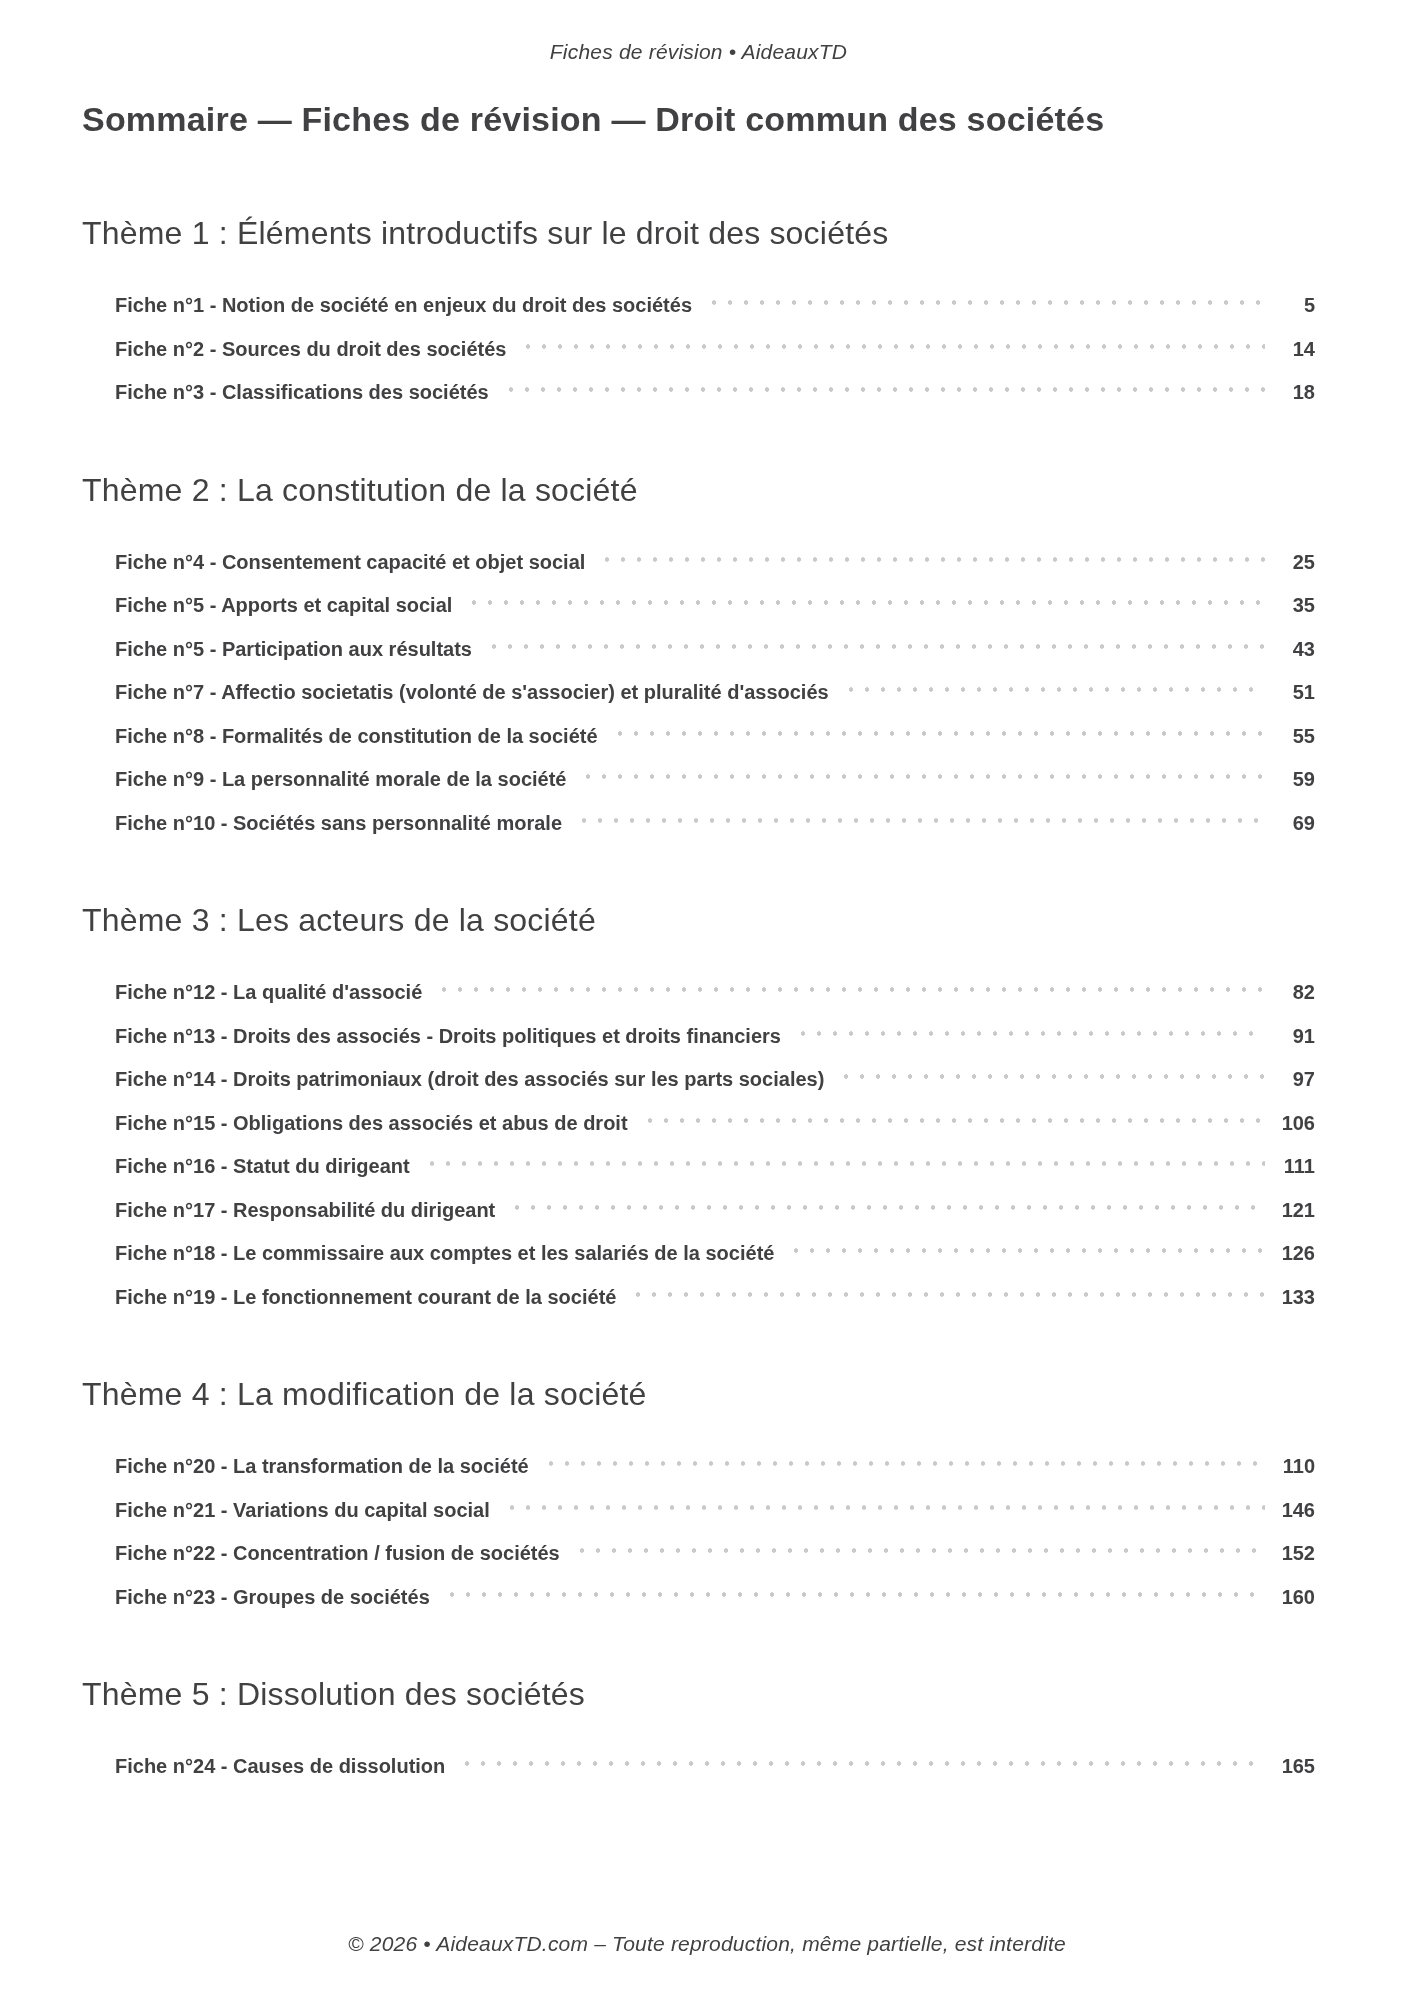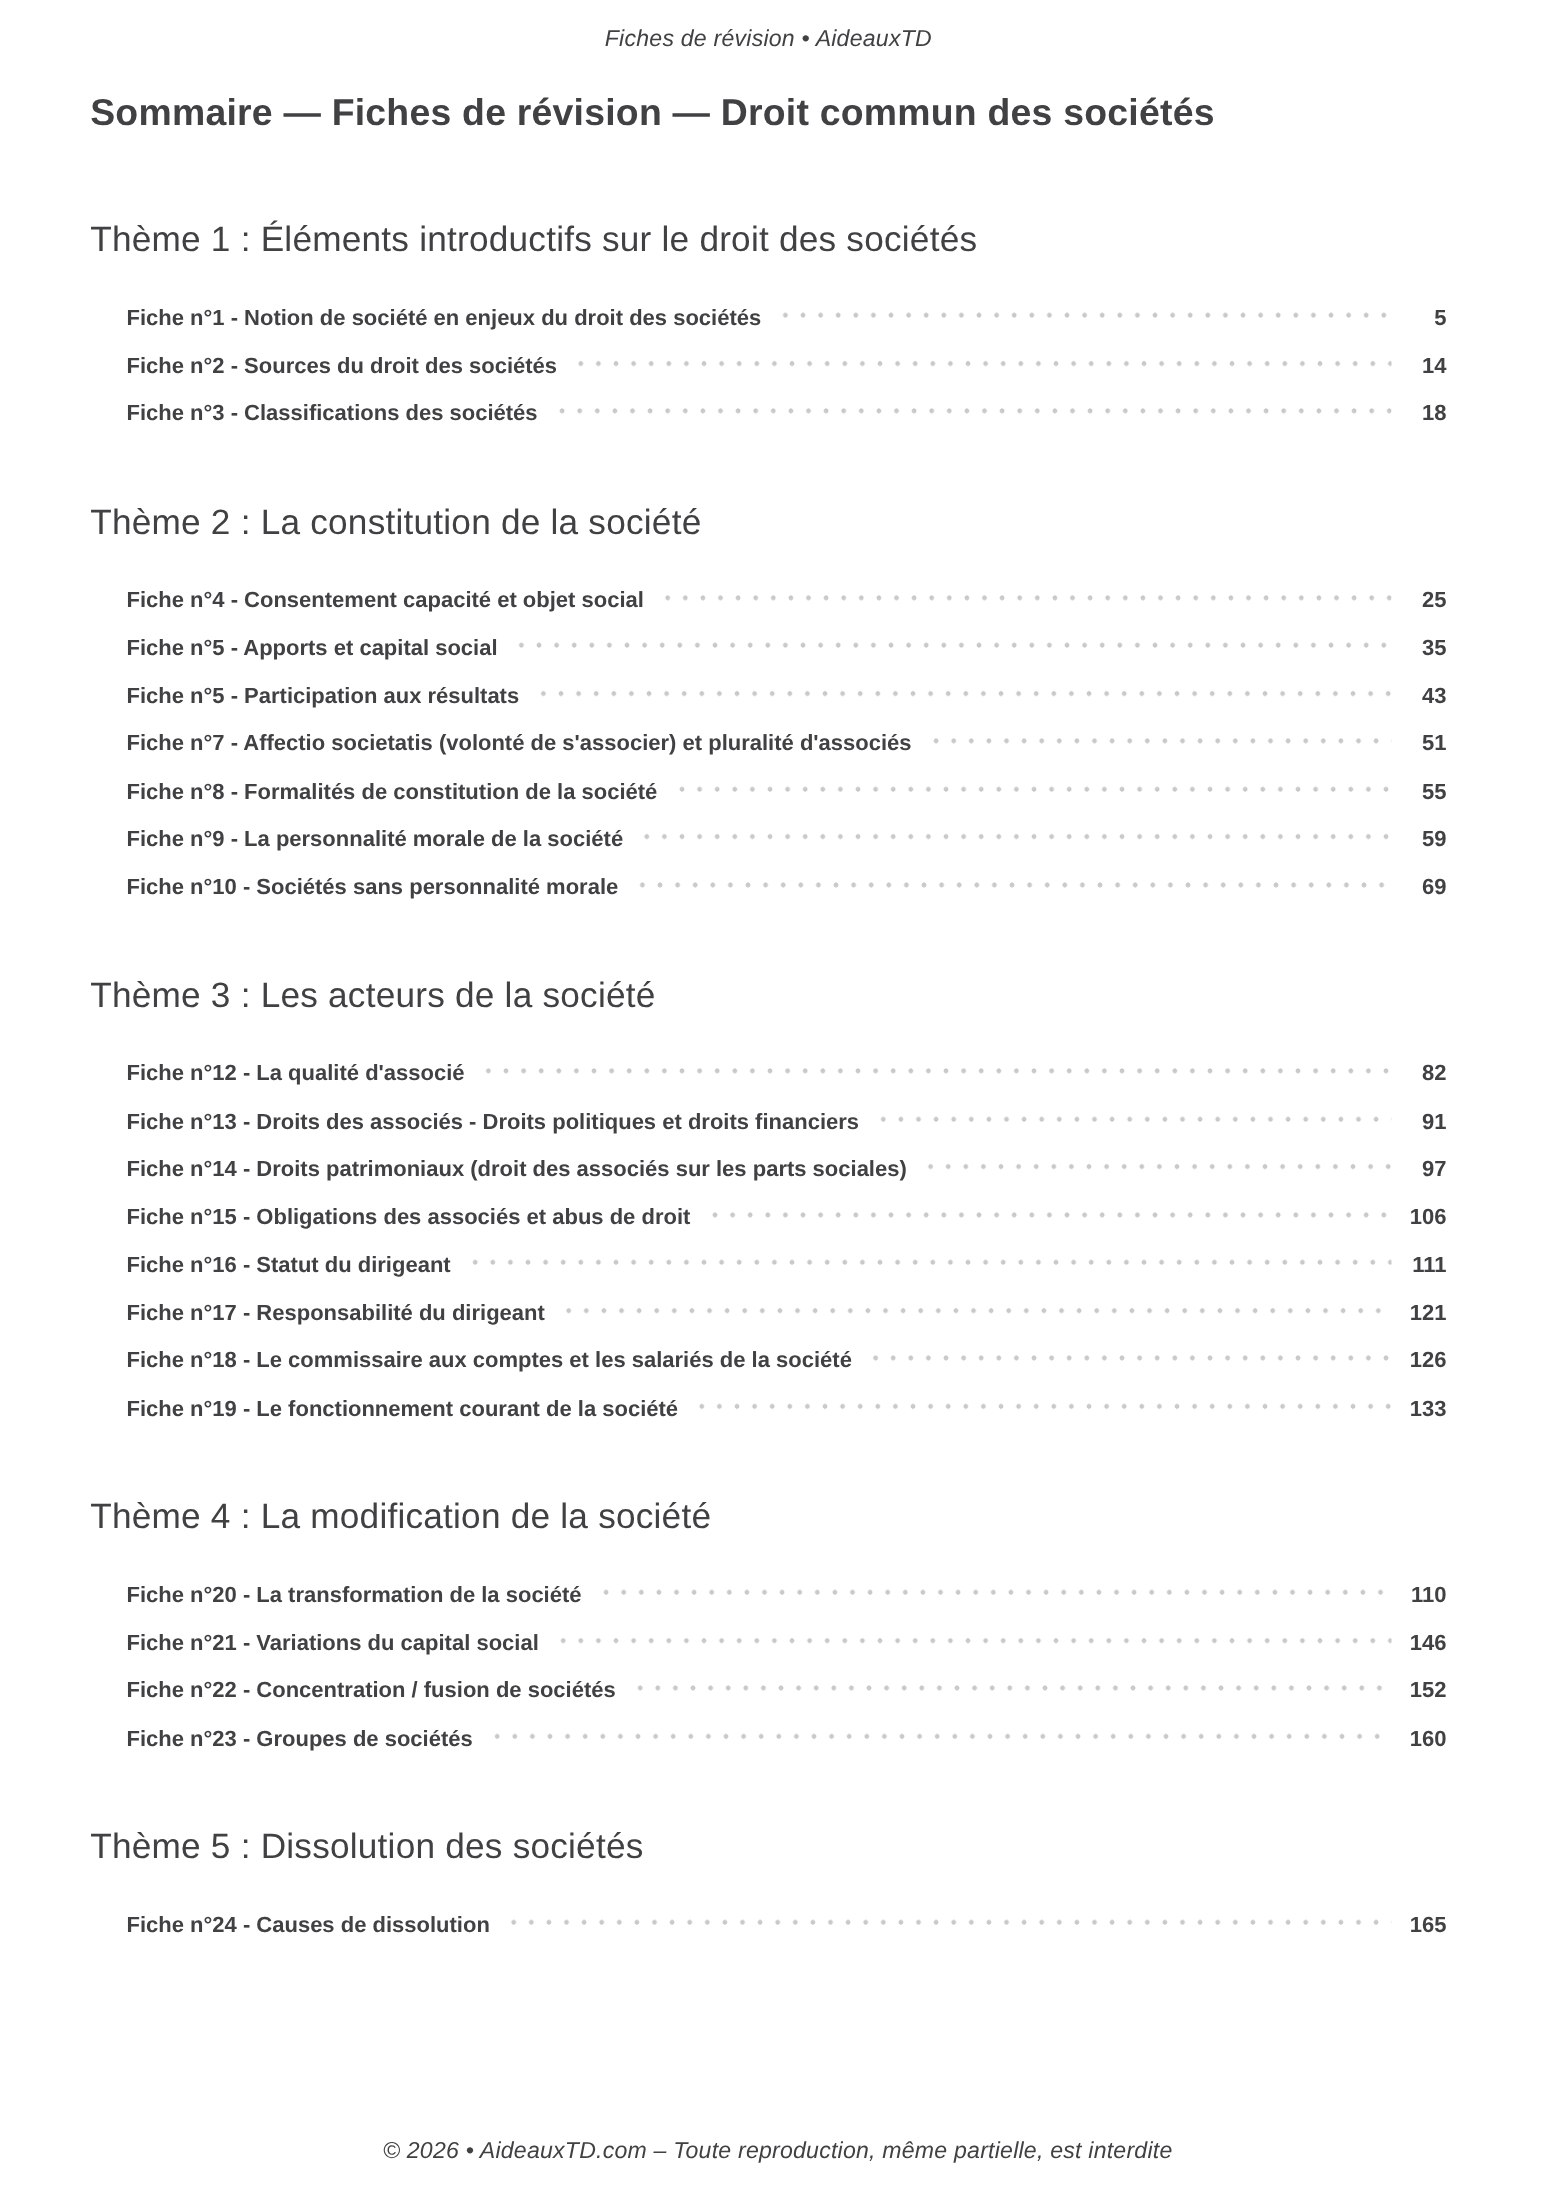--- a/index.html
+++ b/index.html
@@ -10,21 +10,21 @@
   }
   *{ margin:0; padding:0; box-sizing:border-box; }
   html,body{ background:#fff; }
   body{ font-family:"Liberation Sans", sans-serif; color:var(--text); }
   .page{
     position:relative;
     width:1414px;
     height:2000px;
     margin:0 auto;
     background:var(--bg);
-    padding:0 99px 0 82px;
+    padding:16px 99px 0 82px;
     overflow:hidden;
   }
   .doc-header{
     padding-top:24px;
     text-align:center;
     font-style:italic;
     font-size:21px;
     letter-spacing:.2px;
   }
   .doc-title{
@@ -63,21 +63,21 @@
   }
   .entry-page{
     font-size:20px;
     font-weight:700;
     min-width:40px;
     text-align:right;
   }
   .doc-footer{
     position:absolute;
     left:0; right:0;
-    bottom:32px;
+    bottom:44px;
     text-align:center;
     font-style:italic;
     font-size:21px;
     letter-spacing:.2px;
   }
 </style>
 </head>
 <body>
 
 <div class="page">

